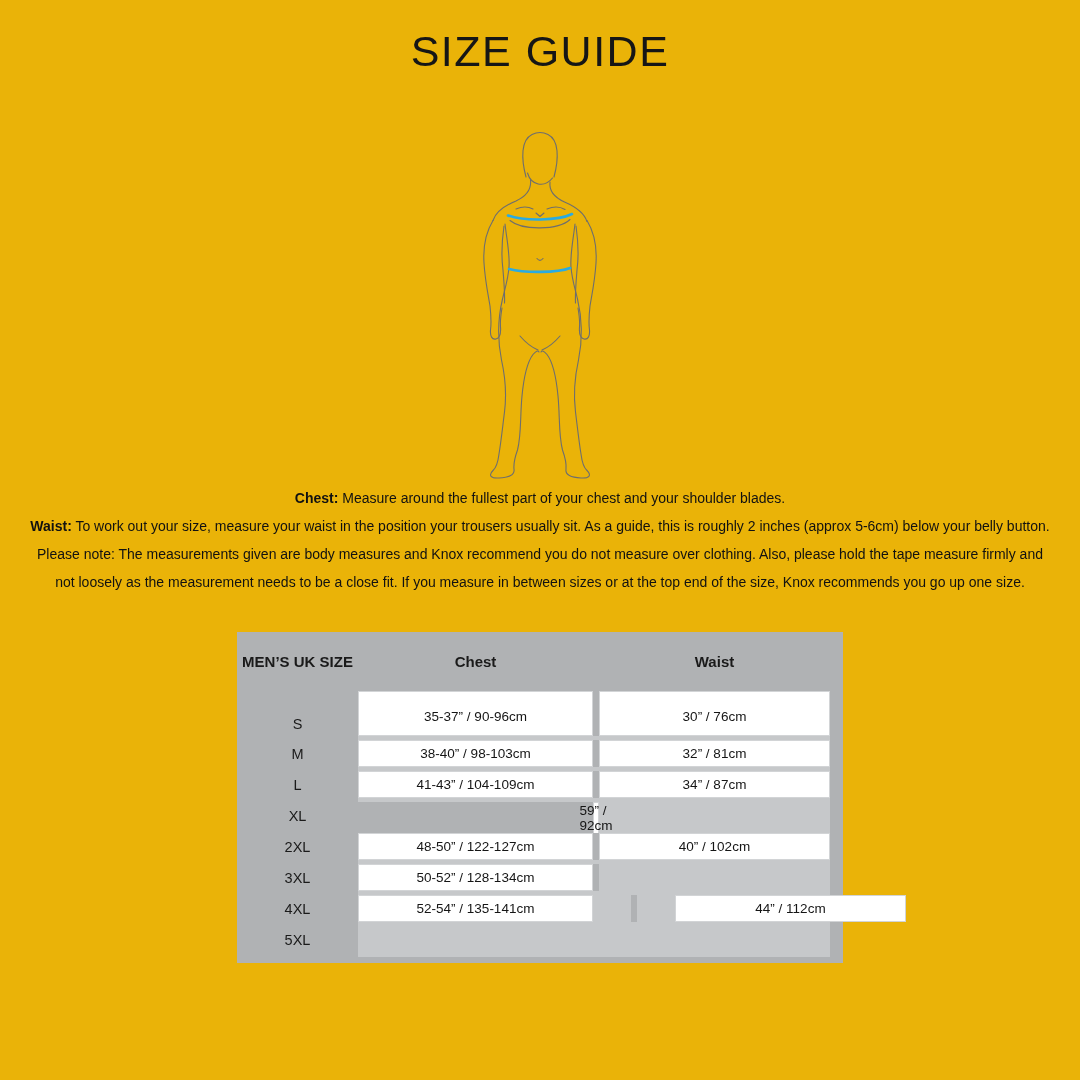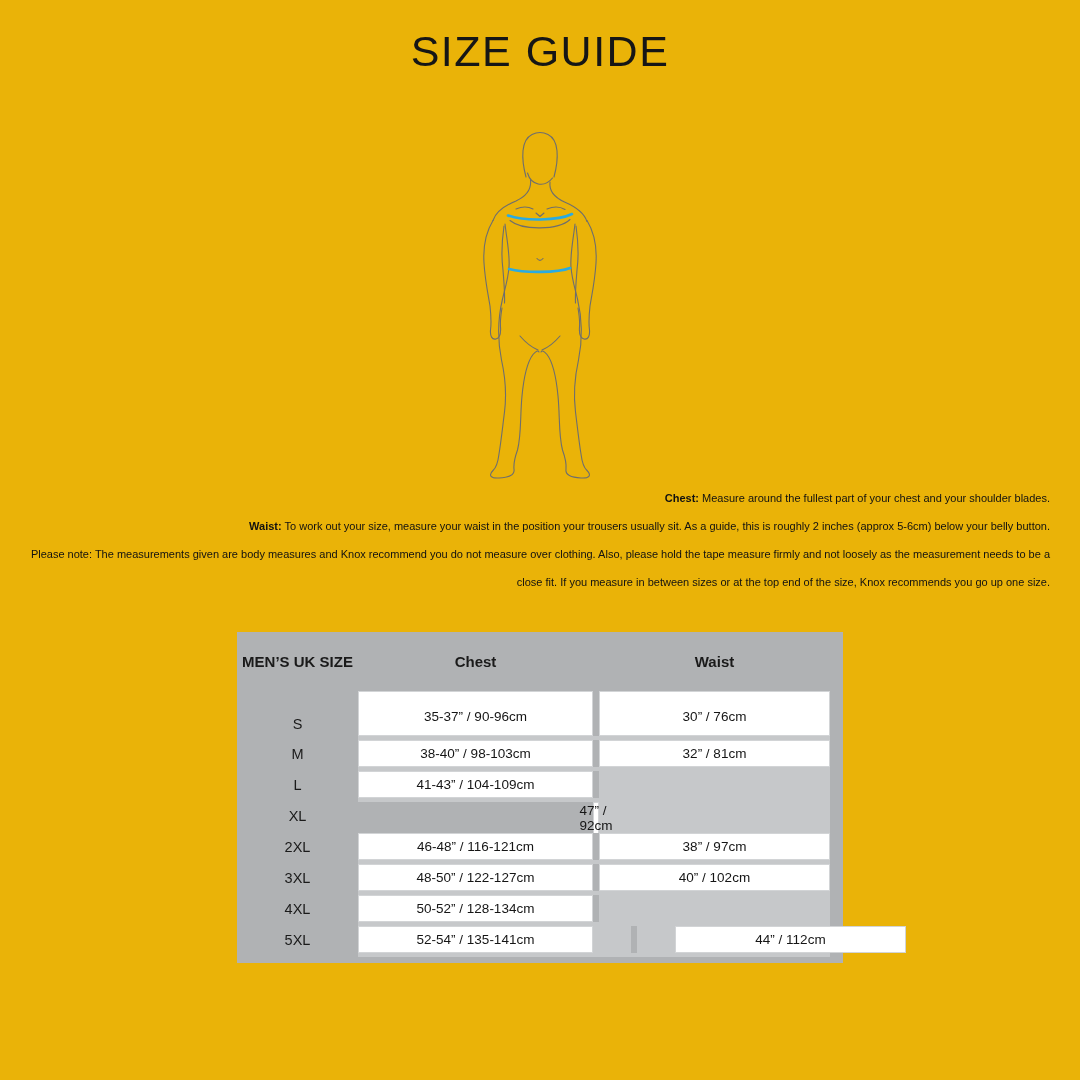--- a/index.html
+++ b/index.html
@@ -12,21 +12,21 @@
   }
   html,body{margin:0;padding:0;background:#ffffff;}
   body{font-family:"Liberation Sans","DejaVu Sans",sans-serif;color:var(--text);}
   .canvas{position:relative;width:1080px;height:1080px;margin:0 auto;background:#eab308;overflow:hidden;
           display:flex;flex-direction:column;align-items:center;}
   .title{margin:28px 0 0 0;font-size:43px;line-height:46px;font-weight:400;letter-spacing:1.5px;color:#161616;}
   .figure{margin-top:54px;height:356px;display:flex;justify-content:center;}
   .figure svg{display:block;}
   .outline{fill:none;stroke:var(--figure-line,#6e6e6e);stroke-width:1.1;stroke-linecap:round;stroke-linejoin:round;}
   .measure-line{fill:none;stroke:var(--accent-blue,#29abe2);stroke-width:2.6;stroke-linecap:round;}
-  .instructions{width:1020px;text-align:right;font-size:11px;line-height:28px;margin-top:0;}
+  .instructions{width:1020px;text-align:center;font-size:14px;line-height:28px;margin-top:0;}
   .instructions p{margin:0;}
   .instructions b{font-weight:700;}
   .size-table{margin-top:36px;width:606px;background:var(--table-panel-gray,#b0b2b4);box-sizing:border-box;
               padding:0 13px 6px 0;}
   .thead{display:grid;grid-template-columns:121px 235px 6px 231px;height:59px;align-items:center;}
   .th{text-align:center;font-weight:700;font-size:15px;color:#1a1a1a;}
   .tbody{display:grid;grid-template-columns:121px 472px;}
   .size-col{display:flex;flex-direction:column;}
   .size-label{height:27px;margin-bottom:4px;display:flex;align-items:center;justify-content:center;
               font-size:14.5px;color:#1a1a1a;}
@@ -106,29 +106,25 @@
           <div class="cell">30” / 76cm</div>
         </div>
         <div class="t-row">
           <div class="cell">38-40” / 98-103cm</div>
           <div class="mid-gap"></div>
           <div class="cell">32” / 81cm</div>
         </div>
         <div class="t-row">
           <div class="cell">41-43” / 104-109cm</div>
           <div class="mid-gap"></div>
+          <div class="cell">34” / 87cm</div>
         </div>
         <div class="t-row">
           <div class="mid-gap"></div>
-          <div class="cell">47” / 92cm</div>
-        </div>
-        <div class="t-row">
-          <div class="cell">46-48” / 116-121cm</div>
-          <div class="mid-gap"></div>
-          <div class="cell">38” / 97cm</div>
+          <div class="cell">59” / 92cm</div>
         </div>
         <div class="t-row">
           <div class="cell">48-50” / 122-127cm</div>
           <div class="mid-gap"></div>
           <div class="cell">40” / 102cm</div>
         </div>
         <div class="t-row">
           <div class="cell">50-52” / 128-134cm</div>
           <div class="mid-gap"></div>
         </div>

